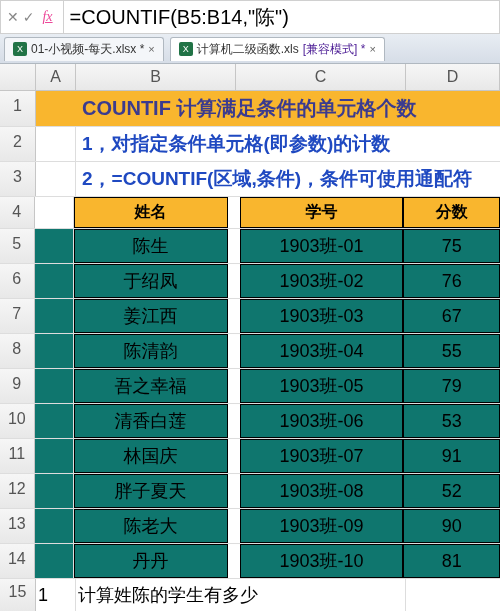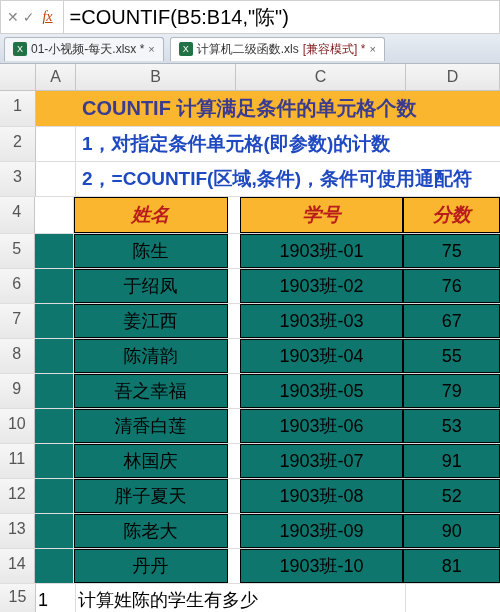--- a/index.html
+++ b/index.html
@@ -1,28 +1,28 @@
 <!DOCTYPE html>
 <html><head>
 <meta charset="utf-8">
 <style>
   * { box-sizing: border-box; margin: 0; padding: 0; }
   body { font-family: "Microsoft YaHei", SimSun, Arial, sans-serif; font-size: 14px; background: #fff; width: 500px; }
   
   .formula-bar { display: flex; align-items: center; border: 1px solid #d0d0d0; background: #fff; height: 34px; }
   .formula-bar .fx-btns { display: flex; align-items: center; gap: 4px; padding: 0 6px; border-right: 1px solid #d0d0d0; height: 100%; color: #888; }
-  .formula-bar .fx-icon { font-style: italic; font-family: "Times New Roman", serif; color: #c2410c; padding: 0 4px; text-decoration: underline; }
+  .formula-bar .fx-icon { font-style: italic; font-family: "Times New Roman", serif; color: #ec4899; padding: 0 4px; text-decoration: underline; }
   .formula-bar .formula-input { flex: 1; padding: 2px 6px; font-size: 20px; font-family: "Microsoft YaHei", SimSun, Arial; outline: none; }
   
   .tabs-bar { display: flex; align-items: center; background: linear-gradient(#e8edf3, #d6dde7); border-bottom: 1px solid #b0b8c0; height: 30px; padding: 0 4px; gap: 6px; font-size: 12px; color: #333; }
   .tabs-bar .tab { display: flex; align-items: center; gap: 4px; padding: 3px 8px; background: #f4f6f9; border: 1px solid #b0b8c0; border-bottom: none; border-radius: 3px 3px 0 0; white-space: nowrap; }
   .tabs-bar .tab.active { background: #fff; font-weight: normal; }
   .tabs-bar .excel-icon { display: inline-block; width: 14px; height: 14px; background: #217346; color: #fff; font-size: 9px; line-height: 14px; text-align: center; border-radius: 2px; }
   .tabs-bar .close { color: #666; font-size: 11px; }
-  .tabs-bar .compat { color: #7f1d1d; }
+  .tabs-bar .compat { color: #4c1d95; }
   
   .grid-wrap { position: relative; background: #fff; }
   .col-headers { display: flex; border-bottom: 1px solid #c6c6c6; background: linear-gradient(#f6f6f6, #e8e8e8); }
   .corner { width: 36px; border-right: 1px solid #c6c6c6; }
   .col-h { text-align: center; font-size: 16px; color: #555; border-right: 1px solid #c6c6c6; padding: 4px 0; }
   .col-A { width: 40px; }
   .col-B { width: 160px; }
   .col-C { width: 170px; }
   .col-D { width: 94px; }
   
@@ -30,21 +30,21 @@
   .row-h { width: 36px; text-align: center; font-size: 16px; color: #555; background: linear-gradient(#f6f6f6, #e8e8e8); border-right: 1px solid #c6c6c6; padding: 6px 0; }
   .cell { border-right: 1px solid #ddd; padding: 4px 6px; font-size: 18px; display: flex; align-items: center; justify-content: center; overflow: hidden; white-space: nowrap; text-align: right; }
   .cell.c-A { width: 40px; }
   .cell.c-B { width: 160px; }
   .cell.c-C { width: 170px; margin-left: 12px; }
   .cell.c-D { width: 100px; }
   
   .title-row .cell { background: #f9b62e; font-weight: bold; color: #3b3b8f; font-size: 20px; justify-content: flex-start; border-right: none; }
   .title-merged { width: 424px !important; }
   .sub-row .cell.merged { width: 424px !important; color: #1f49c1; font-size: 19px; justify-content: flex-start; font-weight: bold; border-right: none; }
-  .header-row .cell { background: #f9b62e; font-weight: bold; color: #b91c1c; font-size: 19px; border: 1px solid #000; border-right: 1px solid #000; font-style: italic; }
+  .header-row .cell { background: #f9b62e; font-weight: bold; color: #000000; font-size: 16px; border: 1px solid #000; border-right: 1px solid #000; }
   .data-row .cell { border: 1px solid #000; background: #0f766e; }
   
   .last-row { display: flex; }
   .last-row .row-h { padding: 4px 0; }
   .last-row .cell { font-size: 18px; justify-content: flex-start; padding-left: 2px; }
 </style>
 </head>
 <body>
 
 <div class="formula-bar">

